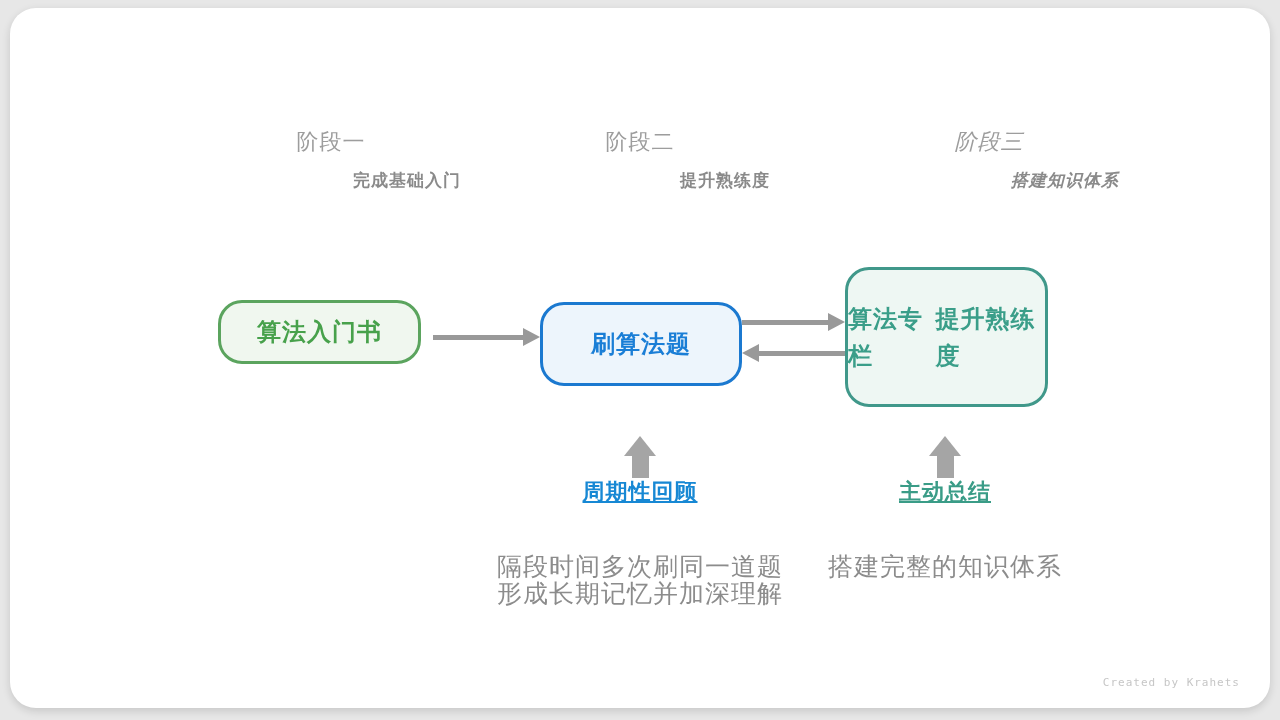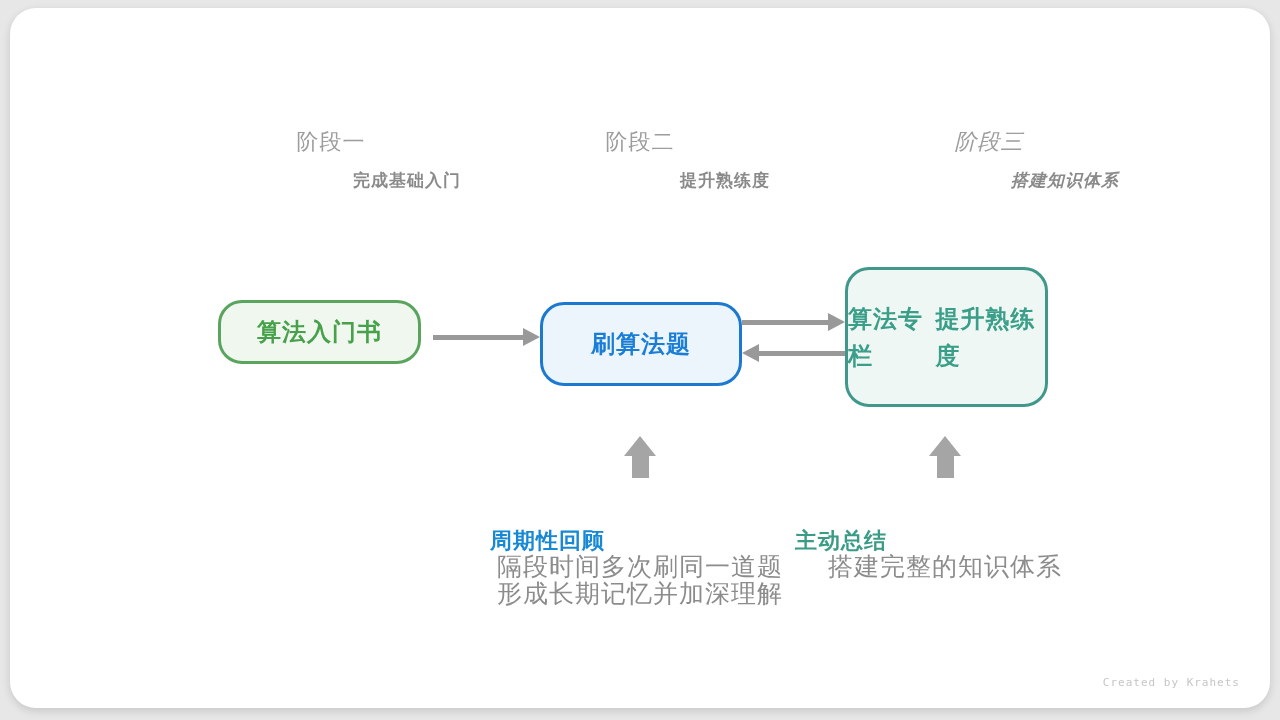--- a/index.html
+++ b/index.html
@@ -106,25 +106,27 @@
   .up-arrow .stem {
     width: 17px; height: 22px;
     margin: 0 auto;
     background: var(--block-arrow-gray, #a5a5a5);
   }
   #up-arrow-review  { left: 624px; }
   #up-arrow-summary { left: 929px; }
 
   .note-label {
     position: absolute;
-    top: 526px;
+    top: 477px;
     width: 300px;
+    text-align: center;
     font-size: 22px;
     font-weight: bold;
     letter-spacing: 1px;
+    text-decoration: underline;
   }
   #review-label  { left: 490px; color: var(--label-blue, #1788d4); }
   #summary-label { left: 795px; color: var(--label-teal, #3a9c87); }
 
   .note-desc {
     position: absolute;
     top: 553px;
     width: 320px;
     text-align: center;
     font-size: 25px;

